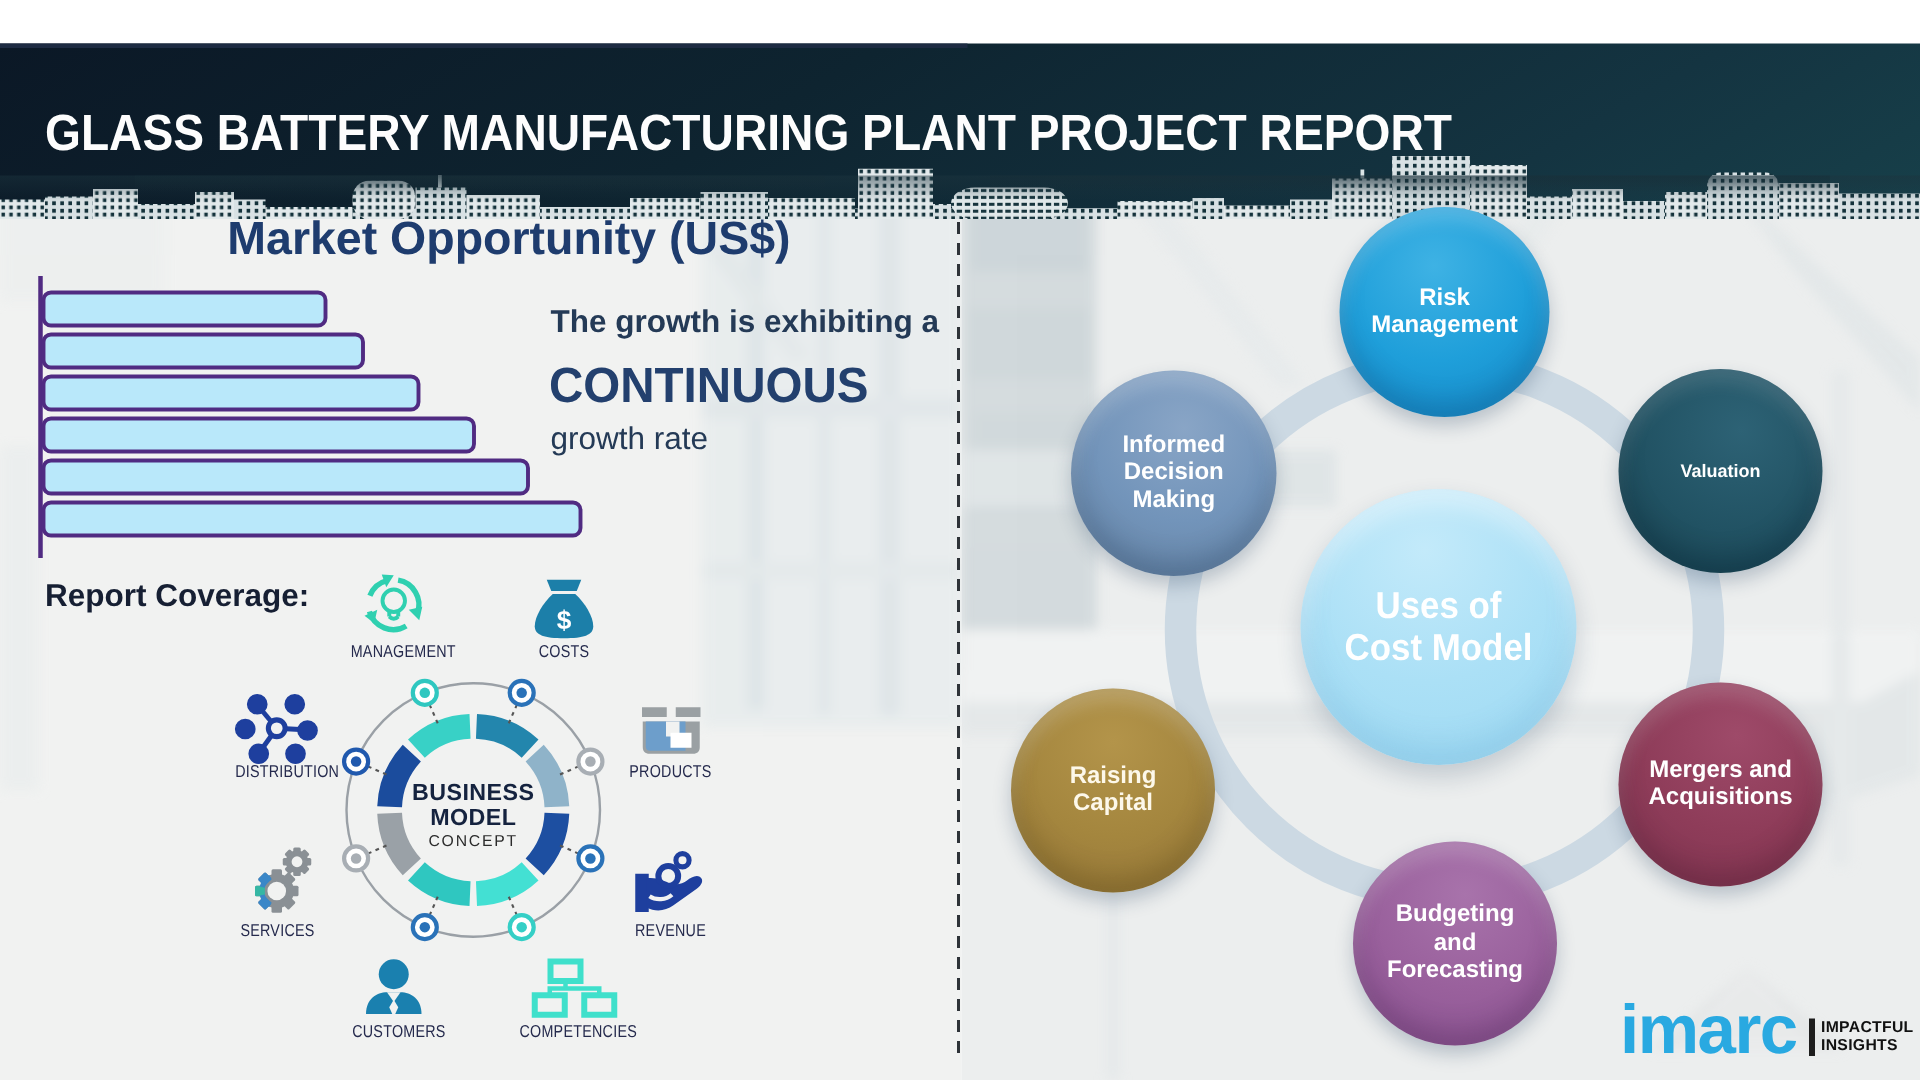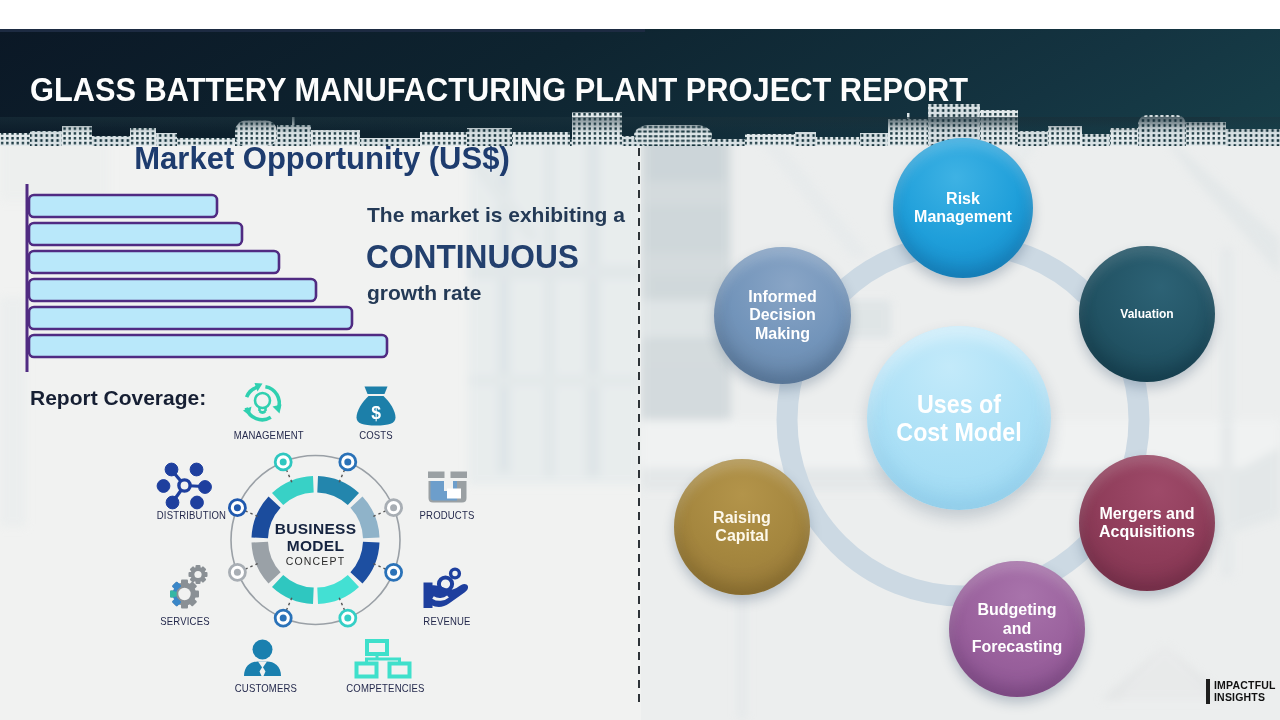--- a/index.html
+++ b/index.html
@@ -9,24 +9,24 @@
     background:linear-gradient(150deg,#0b1826 0%,#0e2430 40%,#143441 78%,#17404a 100%);margin-top:29px;}
   #banner .topline{position:absolute;left:0;top:0;width:645px;height:3px;background:#1d2b42;}
   #banner h1{position:absolute;left:30px;top:41px;margin:0;color:#fdfdfd;
     font-size:34px;font-weight:bold;letter-spacing:0px;white-space:nowrap;transform:scaleX(0.905);transform-origin:left;}
   #skyline{position:absolute;left:0;bottom:0;}
   #leftpanel{position:absolute;left:0;top:117px;width:641px;height:603px;background:#f1f2f1;}
   #rightpanel{position:absolute;left:641px;top:117px;width:639px;height:603px;background:#eceeee;}
   #divider{position:absolute;left:638px;top:148px;width:2px;height:556px;
     background:repeating-linear-gradient(to bottom,#2e3338 0,#2e3338 8px,transparent 8px,transparent 14px);}
   #mktitle{position:absolute;left:117px;top:141px;width:410px;margin:0;color:#1e3c6e;
-    font-size:31px;font-weight:bold;text-align:center;letter-spacing:0px;white-space:nowrap;}
+    font-size:31px;font-weight:bold;text-align:right;letter-spacing:0px;white-space:nowrap;}
   .mkt1{position:absolute;left:367px;top:203px;font-size:21px;font-weight:bold;color:#243a56;}
   .mkt2{position:absolute;left:366px;top:238px;font-size:33px;font-weight:bold;color:#23406e;letter-spacing:0px;transform:scaleX(0.96);transform-origin:left;}
-  .mkt3{position:absolute;left:367px;top:281px;font-size:21px;font-weight:bold;color:#243a56;}
+  .mkt3{position:absolute;left:367px;top:281px;font-size:21px;font-weight:normal;color:#243a56;}
   #repcov{position:absolute;left:30px;top:386px;font-size:21px;font-weight:bold;color:#161f33;}
   .iconlabel{position:absolute;font-size:11.5px;color:#252a4d;letter-spacing:0.2px;text-align:center;white-space:nowrap;transform:scaleX(0.83);}
   .bmtext{position:absolute;text-align:center;color:#15233f;font-weight:bold;}
   .circle{position:absolute;border-radius:50%;display:flex;align-items:center;justify-content:flex-end;
     text-align:center;color:#fff;font-weight:bold;}
   .circle .t{width:100%;}
   #imarc{position:absolute;left:1080px;top:659px;width:190px;height:52px;}
 </style>
 </head>
 <body>
@@ -152,21 +152,21 @@
   <g stroke="#502b82" stroke-width="2.6" fill="#b9e8fa">
     <rect x="29" y="80" width="188" height="22" rx="5"></rect>
     <rect x="29" y="108" width="213" height="22" rx="5"></rect>
     <rect x="29" y="136" width="250" height="22" rx="5"></rect>
     <rect x="29" y="164" width="287" height="22" rx="5"></rect>
     <rect x="29" y="192" width="323" height="22" rx="5"></rect>
     <rect x="29" y="220" width="358" height="22" rx="5"></rect>
   </g>
 </svg>
 
-<div class="mkt1">The market is exhibiting a</div>
+<div class="mkt1">The growth is exhibiting a</div>
 <div class="mkt2">CONTINUOUS</div>
 <div class="mkt3">growth rate</div>
 
 <div id="repcov">Report Coverage:</div>
 
 <svg class="abs" style="left:0;top:117px" width="641" height="603" viewBox="0 117 641 603" id="bmsvg">
   <circle cx="315.5" cy="540" r="84.5" fill="none" stroke="#9aa0a6" stroke-width="1.6"></circle>
 
   <path d="M318.0 476.0 A64 64 0 0 1 359.0 493.0 L347.8 505.1 A47.5 47.5 0 0 0 317.3 492.5 Z" fill="#2386ad"></path>
   <path d="M362.5 496.5 A64 64 0 0 1 379.5 537.5 L363.0 538.2 A47.5 47.5 0 0 0 350.4 507.7 Z" fill="#8fb3c9"></path>
@@ -344,28 +344,29 @@
   box-shadow:0 6px 12px rgba(30,60,90,0.25),inset 0 -10px 16px rgba(80,60,10,0.28),inset 0 8px 12px rgba(255,255,255,0.22);">
     <div class="t">Raising<br>Capital</div>
   </div>
 
 <div class="circle" style="left:1079px;top:455px;width:136px;height:136px;font-size:16px;line-height:18.5px;
   background:radial-gradient(circle at 58% 26%,#9e4a69 0%,#8e3c59 52%,#7d3450 100%);
   box-shadow:0 6px 12px rgba(30,60,90,0.25),inset 0 -10px 16px rgba(70,20,40,0.28),inset 0 8px 12px rgba(255,255,255,0.18);">
     <div class="t">Mergers and<br>Acquisitions</div>
   </div>
 
-<div class="circle" style="left:949px;top:561px;width:136px;height:136px;font-size:16px;line-height:18.5px;
+<div class="circle" style="left:902px;top:561px;width:136px;height:136px;font-size:16px;line-height:18.5px;
   background:radial-gradient(circle at 55% 26%,#a873ab 0%,#99609c 52%,#885290 100%);
   box-shadow:0 6px 12px rgba(30,60,90,0.25),inset 0 -10px 16px rgba(70,30,75,0.28),inset 0 8px 12px rgba(255,255,255,0.22);">
     <div class="t">Budgeting<br>and<br>Forecasting</div>
   </div>
 
 <div class="circle" style="left:867px;top:326px;width:184px;height:184px;font-size:25px;line-height:28.5px;
   background:radial-gradient(circle at 45% 22%,#c3eafa 0%,#abe0f6 50%,#9fdaf3 92%);
   box-shadow:0 8px 16px rgba(30,60,90,0.2),inset 0 -12px 20px rgba(60,140,190,0.18),inset 0 10px 16px rgba(255,255,255,0.5);">
     <div class="t" style="transform:scaleX(0.93);">Uses of<br>Cost Model</div>
   </div>
 
 <div id="imarc">
+  <div class="abs" style="left:0;top:0;font-size:46px;font-weight:bold;color:#29a9e1;letter-spacing:-1px;">imarc</div>
   <div class="abs" style="left:126px;top:20px;width:3.5px;height:25px;background:#1d1d1d;"></div>
   <div class="abs" style="left:134px;top:21px;font-size:10.5px;font-weight:bold;color:#111;line-height:11.5px;letter-spacing:0.2px;">IMPACTFUL<br>INSIGHTS</div>
 </div>
 
 </body></html>

